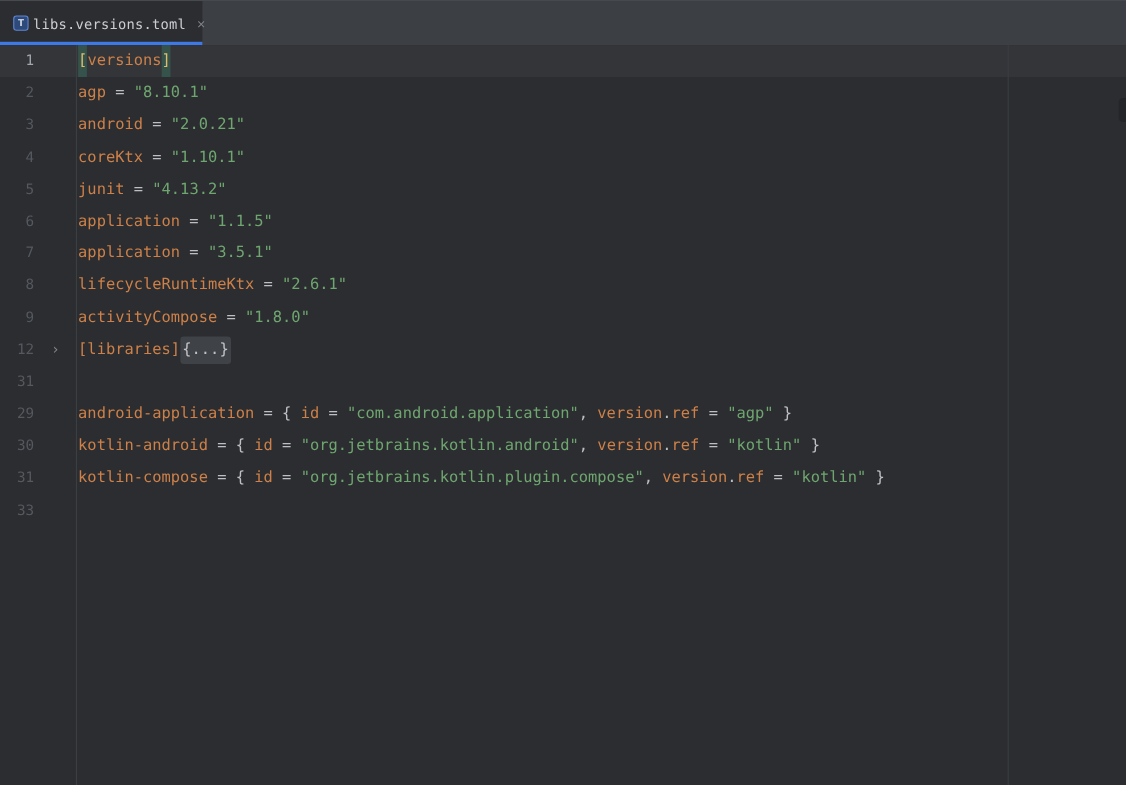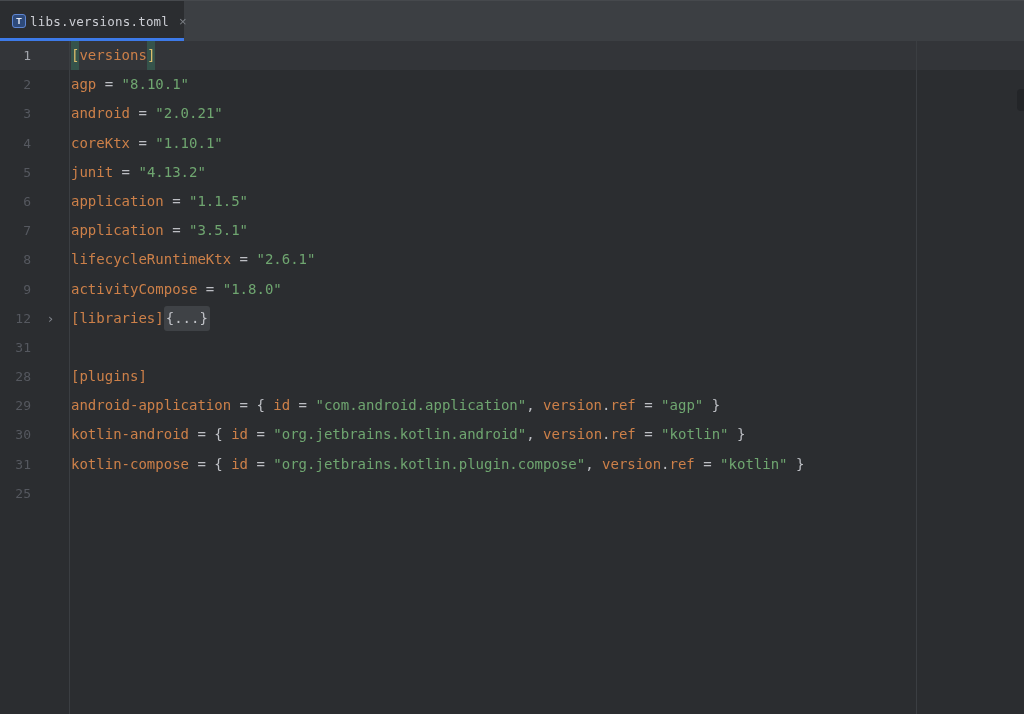--- a/index.html
+++ b/index.html
@@ -74,23 +74,22 @@
         <div class="row"><div class="gutter"><span class="lnum">2</span><span class="fold-col"></span></div><div class="code"><span class="key">agp</span><span class="punc"> = </span><span class="str">"8.10.1"</span></div></div>
         <div class="row"><div class="gutter"><span class="lnum">3</span><span class="fold-col"></span></div><div class="code"><span class="key">android</span><span class="punc"> = </span><span class="str">"2.0.21"</span></div></div>
         <div class="row"><div class="gutter"><span class="lnum">4</span><span class="fold-col"></span></div><div class="code"><span class="key">coreKtx</span><span class="punc"> = </span><span class="str">"1.10.1"</span></div></div>
         <div class="row"><div class="gutter"><span class="lnum">5</span><span class="fold-col"></span></div><div class="code"><span class="key">junit</span><span class="punc"> = </span><span class="str">"4.13.2"</span></div></div>
         <div class="row"><div class="gutter"><span class="lnum">6</span><span class="fold-col"></span></div><div class="code"><span class="key">application</span><span class="punc"> = </span><span class="str">"1.1.5"</span></div></div>
         <div class="row"><div class="gutter"><span class="lnum">7</span><span class="fold-col"></span></div><div class="code"><span class="key">application</span><span class="punc"> = </span><span class="str">"3.5.1"</span></div></div>
         <div class="row"><div class="gutter"><span class="lnum">8</span><span class="fold-col"></span></div><div class="code"><span class="key">lifecycleRuntimeKtx</span><span class="punc"> = </span><span class="str">"2.6.1"</span></div></div>
         <div class="row"><div class="gutter"><span class="lnum">9</span><span class="fold-col"></span></div><div class="code"><span class="key">activityCompose</span><span class="punc"> = </span><span class="str">"1.8.0"</span></div></div>
         <div class="row"><div class="gutter"><span class="lnum">12</span><span class="fold-col">›</span></div><div class="code"><span class="hdr">[libraries]</span><span class="fold">{...}</span></div></div>
         <div class="row"><div class="gutter"><span class="lnum">31</span><span class="fold-col"></span></div><div class="code"></div></div>
-        <div class="row"><div class="gutter"><span class="lnum">28</span><span class="fold-col"></span></div><div class="code"><span class="hdr">[plugins]</span></div></div>
         <div class="row"><div class="gutter"><span class="lnum">29</span><span class="fold-col"></span></div><div class="code"><span class="key">android-application</span><span class="punc"> = { </span><span class="key">id</span><span class="punc"> = </span><span class="str">"com.android.application"</span><span class="punc">, </span><span class="key">version</span><span class="punc">.</span><span class="key">ref</span><span class="punc"> = </span><span class="str">"agp"</span><span class="punc"> }</span></div></div>
         <div class="row"><div class="gutter"><span class="lnum">30</span><span class="fold-col"></span></div><div class="code"><span class="key">kotlin-android</span><span class="punc"> = { </span><span class="key">id</span><span class="punc"> = </span><span class="str">"org.jetbrains.kotlin.android"</span><span class="punc">, </span><span class="key">version</span><span class="punc">.</span><span class="key">ref</span><span class="punc"> = </span><span class="str">"kotlin"</span><span class="punc"> }</span></div></div>
         <div class="row"><div class="gutter"><span class="lnum">31</span><span class="fold-col"></span></div><div class="code"><span class="key">kotlin-compose</span><span class="punc"> = { </span><span class="key">id</span><span class="punc"> = </span><span class="str">"org.jetbrains.kotlin.plugin.compose"</span><span class="punc">, </span><span class="key">version</span><span class="punc">.</span><span class="key">ref</span><span class="punc"> = </span><span class="str">"kotlin"</span><span class="punc"> }</span></div></div>
-        <div class="row"><div class="gutter"><span class="lnum">25</span><span class="fold-col"></span></div><div class="code"></div></div>
+        <div class="row"><div class="gutter"><span class="lnum">33</span><span class="fold-col"></span></div><div class="code"></div></div>
       </div>
     <div class="gutter-sep"></div>
     <div class="margin-guide"></div>
     <div class="scroll-widget"></div>
   </div>
 </div>
 
 </body></html>

